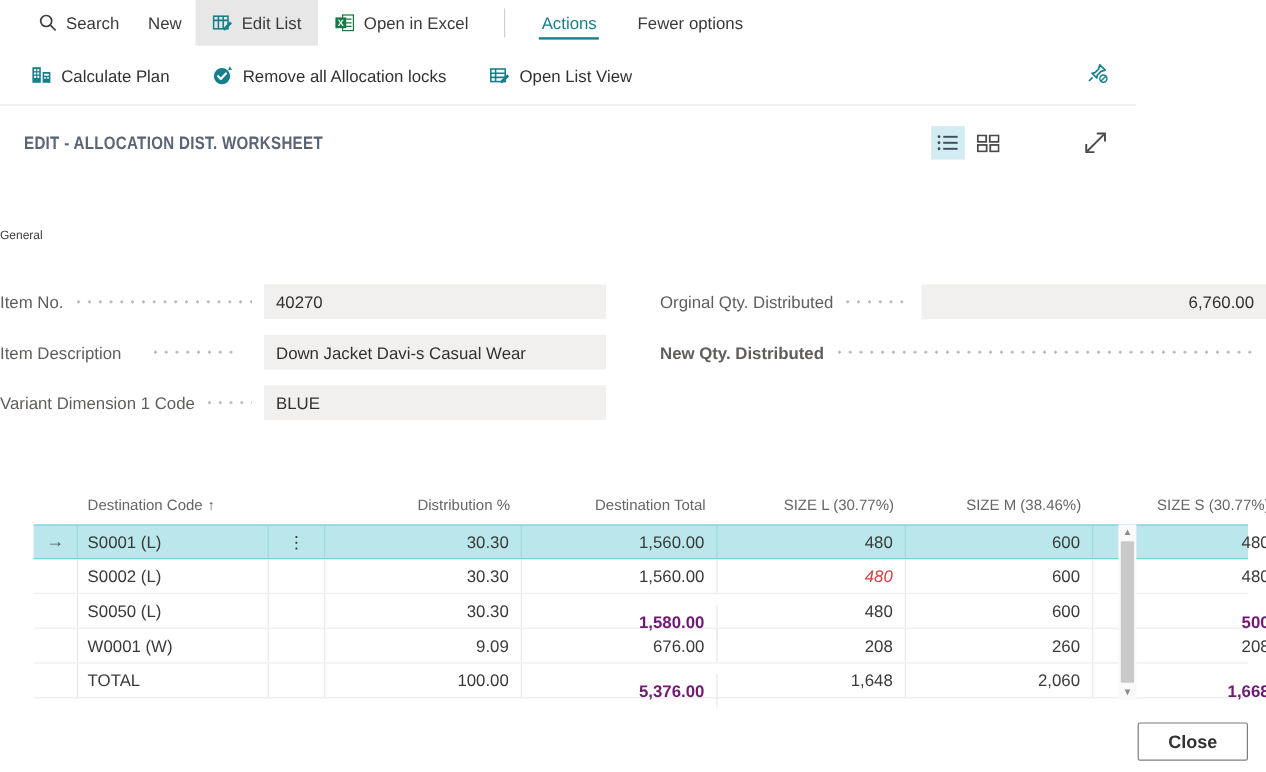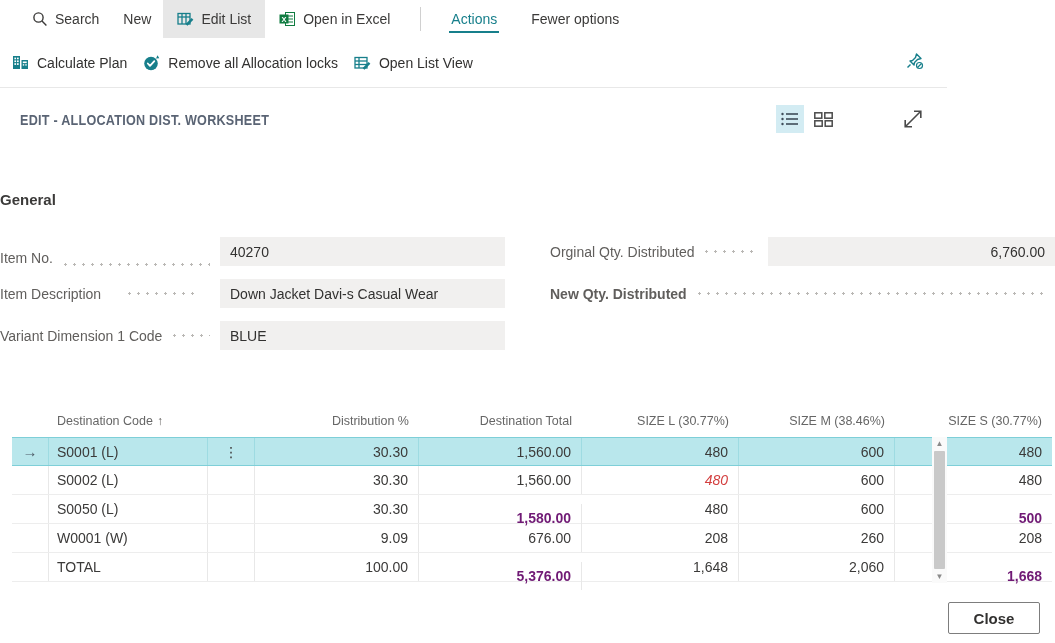--- a/index.html
+++ b/index.html
@@ -10,47 +10,47 @@
   .toolbar1 { position:absolute; top:0; left:0; right:0; height:38px; display:flex; align-items:center; padding-left:20px; font-size:14px; }
   .tb-item { display:flex; align-items:center; gap:7px; height:38px; padding:0 14px; cursor:pointer; color:#3b3a39; white-space:nowrap; }
   .tb-item.plain { padding:0 12px; }
   .tb-item.selected { background:#e7e7e7; }
   .tb-divider { width:1px; height:24px; background:#d0d0d0; margin:0 16px; }
   .tb-actions { color:#177f8b; border-bottom:2px solid #177f8b; padding:6px 2px 4px 2px; margin:0 16px 0 12px; cursor:pointer; }
   .tb-fewer { color:#3b3a39; margin-left:16px; cursor:pointer; }
   .icon { display:inline-flex; align-items:center; justify-content:center; flex:none; }
 
   
-  .toolbar2 { position:absolute; top:38px; left:0; right:0; height:50px; display:flex; align-items:center; padding-left:12px; gap:16px; font-size:14px; border-bottom:1px solid #e8e8e8; }
+  .toolbar2 { position:absolute; top:38px; left:0; right:0; height:50px; display:flex; align-items:center; padding-left:26px; gap:36px; font-size:14px; border-bottom:1px solid #e8e8e8; }
   .tb2-item { display:flex; align-items:center; gap:8px; cursor:pointer; color:#323130; white-space:nowrap; }
   .pin-wrap { margin-left:auto; margin-right:22px; cursor:pointer; }
 
   
   .titlebar { position:absolute; top:88px; left:0; right:0; height:62px; display:flex; align-items:center; }
   .page-title { margin-left:20px; font-size:15px; font-weight:600; color:#5a6474; letter-spacing:.3px; transform:scaleX(.84); transform-origin:left center; white-space:nowrap; }
   .title-icons { margin-left:auto; margin-right:20px; display:flex; align-items:center; }
   .viewbtn { width:28px; height:28px; display:flex; align-items:center; justify-content:center; cursor:pointer; }
   .viewbtn.active { background:#d3ecf3; }
   .viewbtn + .viewbtn { margin-left:5px; }
   .expandbtn { margin-left:62px; width:28px; height:28px; display:flex; align-items:center; justify-content:center; cursor:pointer; }
 
   
-  .general-heading { position:absolute; top:191px; left:0; font-size:15px; font-weight:700; color:#3b3a39; }
+  .general-heading { position:absolute; top:191px; left:0; font-size:10px; font-weight:400; color:#3b3a39; }
   .field-row { position:absolute; display:flex; align-items:center; height:29px; }
   .field-label { font-size:14px; color:#605e5c; white-space:nowrap; flex:none; }
   .leader { flex:1; height:3px; margin:0 10px 0 8px; background-image:radial-gradient(circle, #b9b7b4 1.1px, transparent 1.3px); background-size:9px 3px; background-repeat:repeat-x; background-position:left center; }
   .field-box { flex:none; height:29px; background:#f1f0ef; display:flex; align-items:center; padding:0 10px; font-size:14px; color:#323130; }
   .field-box.num { justify-content:flex-end; }
   .fl-left  { left:0;  width:505px; }
   .fl-left  .field-box { width:285px; }
   .fl-right { left:550px; width:505px; }
   .fl-right .field-box { width:287px; }
 
   
-  .grid { position:absolute; top:405px; left:12px; width:1040px; font-size:14px; }
+  .grid { position:absolute; top:405px; left:0; width:1040px; font-size:14px;padding-left:28px; }
   .gr-row { display:flex; height:29px; align-items:center; border-bottom:1px solid #ededed; }
   .gr-header { display:flex; height:32px; align-items:center; border-bottom:0; font-size:12.5px; color:#666; }
   .c0 { width:37px; }  .c1 { width:159px; } .c2 { width:47px; }
   .c3 { width:164px; } .c4 { width:163px; } .c5 { width:157px; }
   .c6 { width:156px; } .c7 { width:157px; }
   .cell { height:100%; display:flex; align-items:center; padding:0 10px; flex:none; overflow:hidden; white-space:nowrap; }
   .gr-row .cell { border-right:1px solid #e8e8e8; }
   .gr-row .cell:last-child { border-right:0; }
   .cell.num { justify-content:flex-end; }
   .cell.codecell { padding-left:8px; }
@@ -207,21 +207,21 @@
               <polyline points="13,4.2 19.8,4.2 19.8,11" fill="none" stroke="#4a4a4a" stroke-width="1.6"></polyline>
               <polyline points="11,19.8 4.2,19.8 4.2,13" fill="none" stroke="#4a4a4a" stroke-width="1.6"></polyline>
             </svg>
         </span>
       </div>
     </div>
   </div>
 
   <div class="general-heading">General</div>
 
-  <div class="field-row fl-left" style="top:237px;align-items:flex-end;">
+  <div class="field-row fl-left" style="top:237px;">
     <span class="field-label">Item No.</span>
     <span class="leader"></span>
     <div class="field-box">40270</div>
   </div>
   <div class="field-row fl-left" style="top:279px;gap:16px;">
     <span class="field-label">Item Description</span>
     <span class="leader"></span>
     <div class="field-box">Down Jacket Davi-s Casual Wear</div>
   </div>
   <div class="field-row fl-left" style="top:321px;">

